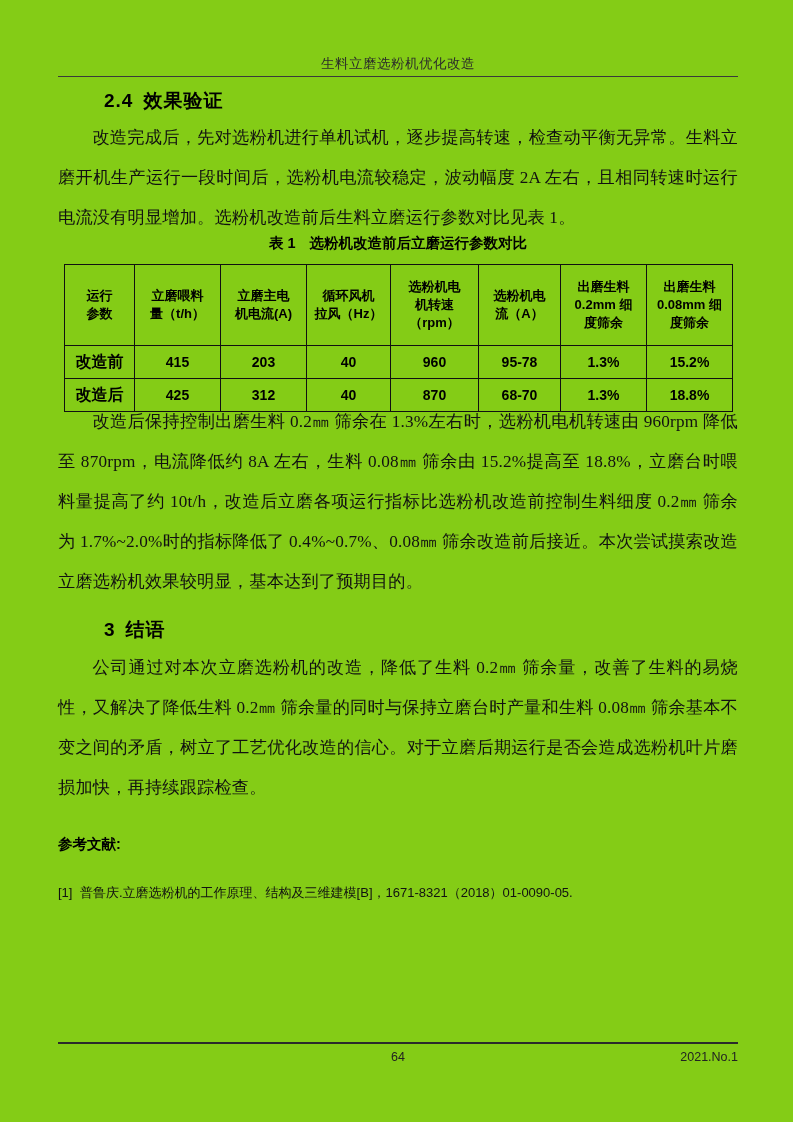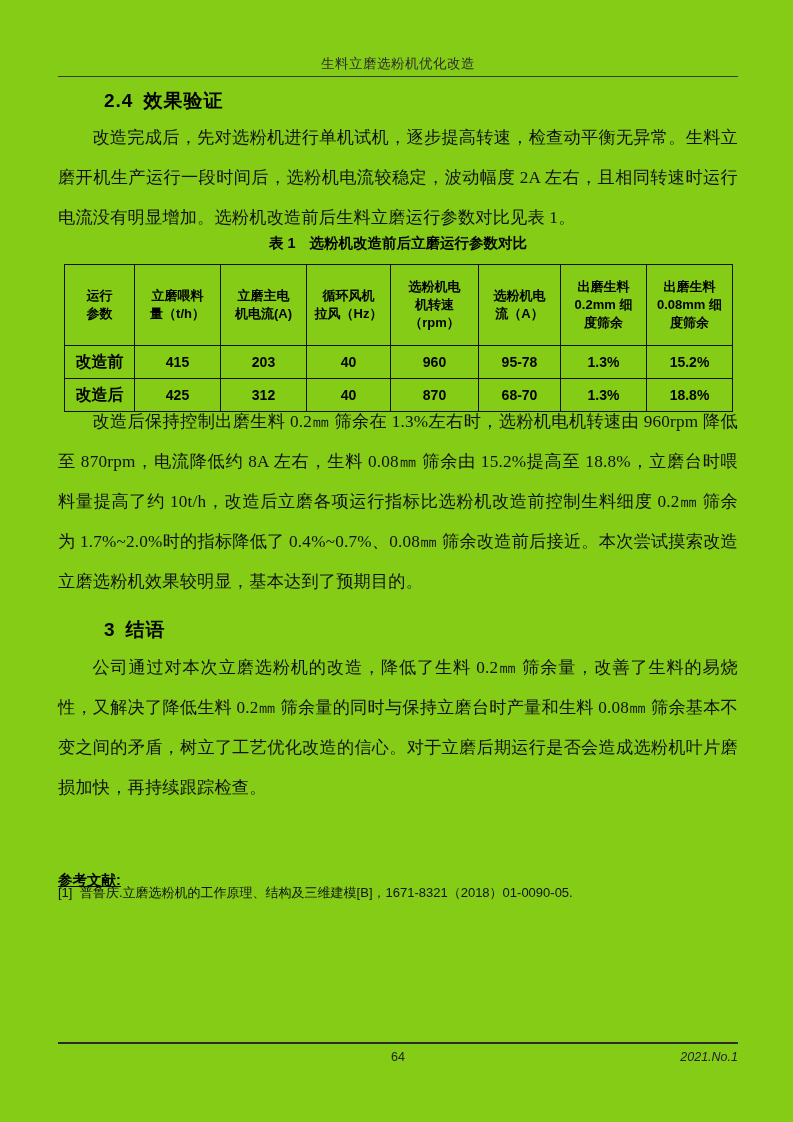--- a/index.html
+++ b/index.html
@@ -139,21 +139,20 @@
     font-family: "Liberation Sans", "DejaVu Sans", sans-serif;
     color: #222;
   }
   .footer-issue {
     position: absolute;
     top: 1050px;
     right: 0;
     font-size: 12.5px;
     font-family: "Liberation Sans", "DejaVu Sans", sans-serif;
     color: #222;
-    font-style: italic;
   }
 </style>
 </head>
 <body>
 
 <div class="page">
   <div class="content">
 
     <div class="runhead">生料立磨选粉机优化改造</div>
     <div class="runhead-rule"></div>
@@ -227,21 +226,21 @@
     </table>
 
     <div class="para indent" style="top:402px;">改造后保持控制出磨生料 0.2㎜ 筛余在 1.3%左右时，选粉机电机转速由 960rpm 降低至 870rpm，电流降低约 8A 左右，生料 0.08㎜ 筛余由 15.2%提高至 18.8%，立磨台时喂料量提高了约 10t/h，改造后立磨各项运行指标比选粉机改造前控制生料细度 0.2㎜ 筛余为 1.7%~2.0%时的指标降低了 0.4%~0.7%、0.08㎜ 筛余改造前后接近。本次尝试摸索改造立磨选粉机效果较明显，基本达到了预期目的。</div>
 
     <div class="h2" style="top:617px;">
       <span class="h2-num">3</span><span>结语</span>
     </div>
 
     <div class="para indent" style="top:648px;">公司通过对本次立磨选粉机的改造，降低了生料 0.2㎜ 筛余量，改善了生料的易烧性，又解决了降低生料 0.2㎜ 筛余量的同时与保持立磨台时产量和生料 0.08㎜ 筛余基本不变之间的矛盾，树立了工艺优化改造的信心。对于立磨后期运行是否会造成选粉机叶片磨损加快，再持续跟踪检查。</div>
 
-    <div class="refs-title" style="top:871px;text-decoration:underline;">参考文献:</div>
+    <div class="refs-title" style="top:835px;">参考文献:</div>
     <div class="ref-item" style="top:884px;">
       <span class="rnum">[1]</span><span>普鲁庆.立磨选粉机的工作原理、结构及三维建模[B]，1671-8321（2018）01-0090-05.</span>
     </div>
 
     <div class="footer-rule"></div>
     <div class="footer-page">64</div>
     <div class="footer-issue">2021.No.1</div>
 
   </div>
 </div>

